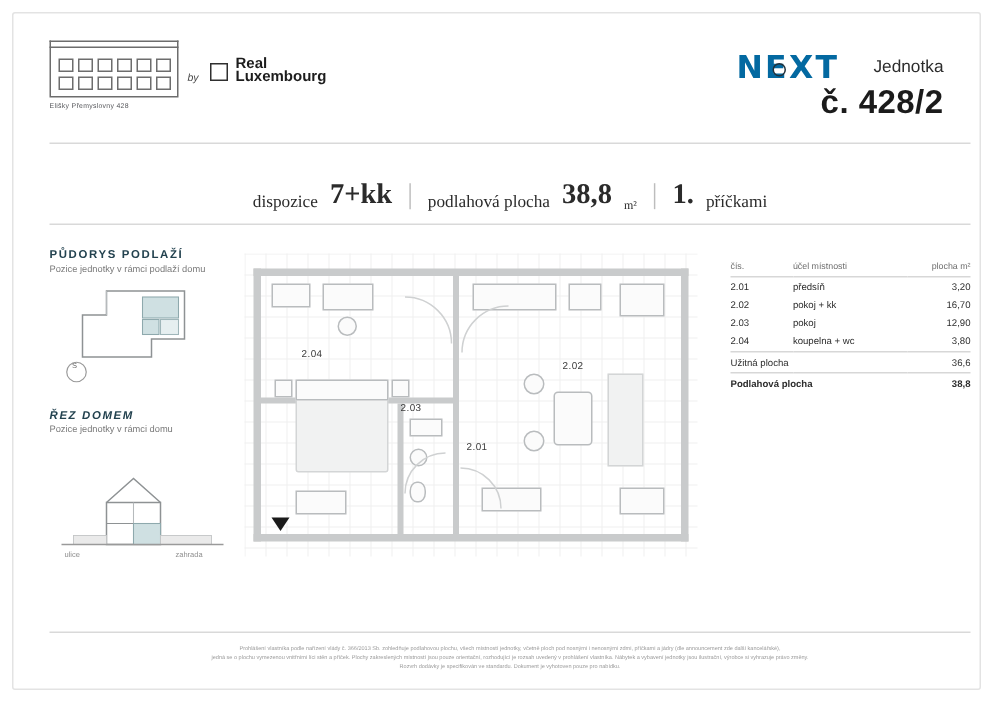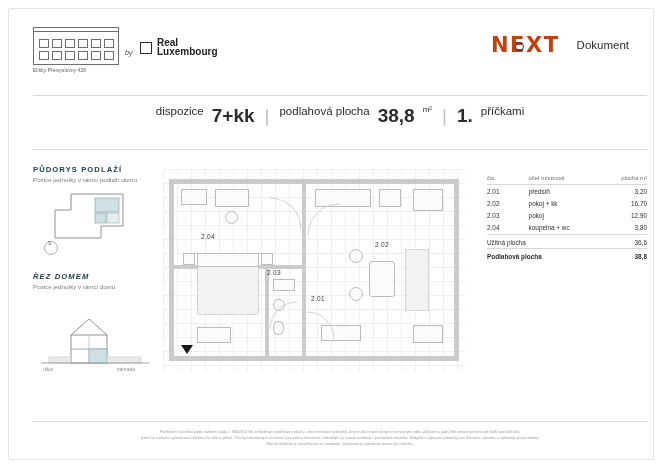--- a/index.html
+++ b/index.html
@@ -12,32 +12,32 @@
   .logo-house{width:86px;height:34px;border:1px solid #6d6d6d;box-sizing:border-box;position:relative;background:#fff;}
   .logo-house .roofline{position:absolute;left:-1px;top:-5px;width:86px;height:5px;border-top:1px solid #6d6d6d;border-left:1px solid #6d6d6d;border-right:1px solid #6d6d6d;box-sizing:border-box;}
   .win-grid{position:absolute;left:5px;top:7px;display:grid;grid-template-columns:repeat(6,10px);grid-template-rows:9px 9px;gap:3px 3px;}
   .win-grid i{display:block;width:10px;height:9px;border:1px solid #6d6d6d;box-sizing:border-box;}
   .logo-caption{font-size:4.6px;color:#55565a;letter-spacing:.2px;margin-top:3px;}
   .by-txt{position:absolute;left:116px;top:40px;font-size:7px;color:#4c4c4c;font-style:italic;}
   .rl{position:absolute;left:131px;top:30px;display:flex;align-items:center;gap:5px;}
   .rl-sq{width:12px;height:12px;border:1.4px solid #2f2f2f;box-sizing:border-box;}
   .rl-txt{font-size:10px;line-height:8.6px;color:#1d1d1d;font-weight:bold;}
 
-  .next-logo{position:absolute;left:482px;top:24px;font-size:21px;letter-spacing:1.5px;color:#c2410c;font-weight:bold;font-family:"DejaVu Sans", sans-serif;}
+  .next-logo{position:absolute;left:482px;top:24px;font-size:21px;letter-spacing:1.5px;color:#0369a1;font-weight:bold;font-family:"DejaVu Sans", sans-serif;}
   .next-logo .ring{position:relative;display:inline-block;}
   .next-logo .ring:after{content:"";position:absolute;left:50%;top:52%;width:7px;height:7px;margin-left:-3.5px;margin-top:-3.5px;border:1.3px solid #21303a;border-radius:50%;}
   .unit-label{position:absolute;right:24px;top:30px;font-size:11.5px;color:#2c2c2c;}
   .unit-num{position:absolute;right:24px;top:46px;font-size:22px;color:#1b1b1b;font-weight:bold;letter-spacing:.3px;}
 
   .hr{position:absolute;left:24px;width:614px;height:1px;background:#d9d9d9;}
   .hr1{top:86px;}
   .hr2{top:140px;}
   .hr-footer{top:412px;}
 
-  .disp-row{position:absolute;left:24px;top:96px;width:614px;height:36px;display:flex;align-items:flex-start;justify-content:center;gap:8px;color:#2b2b2b;}
+  .disp-row{position:absolute;left:24px;top:96px;width:614px;height:36px;display:flex;align-items:flex-end;justify-content:center;gap:8px;color:#2b2b2b;font-family:Liberation Serif, serif;}
   .disp-row .lbl{font-size:11.5px;}
   .disp-row .big{font-size:19px;font-weight:bold;}
   .disp-row .sep{color:#bdbdbd;font-size:19px;font-weight:300;padding:0 2px;}
   .disp-row .sup{font-size:8px;vertical-align:super;}
 
   
   .sec-title{position:absolute;font-size:7.6px;font-weight:bold;letter-spacing:1.1px;color:#23424f;}
   .sec-sub{position:absolute;font-size:6.2px;color:#7a7a7a;}
   .t1{left:24px;top:156px;} .s1{left:24px;top:167px;}
   .t2{left:24px;top:263px;font-style:italic;} .s2{left:24px;top:274px;}
@@ -102,21 +102,22 @@
       <span class="rl-sq"></span>
       <span class="rl-txt">
         <span>Real</span><br>
         <span>Luxembourg</span>
       </span>
     </div>
 
     <div class="next-logo">
       <span>N</span><span class="ring">E</span><span>XT</span>
     </div>
-    <div class="unit-label">Dokument</div>
+    <div class="unit-label">Jednotka</div>
+    <div class="unit-num">č. 428/2</div>
 
     <div class="hr hr1"></div>
 
     <div class="disp-row">
       <span class="lbl">dispozice</span>
       <span class="big">7+kk</span>
       <span class="sep">|</span>
       <span class="lbl">podlahová plocha</span>
       <span class="big">38,8</span>
       <span class="sup">m²</span>

